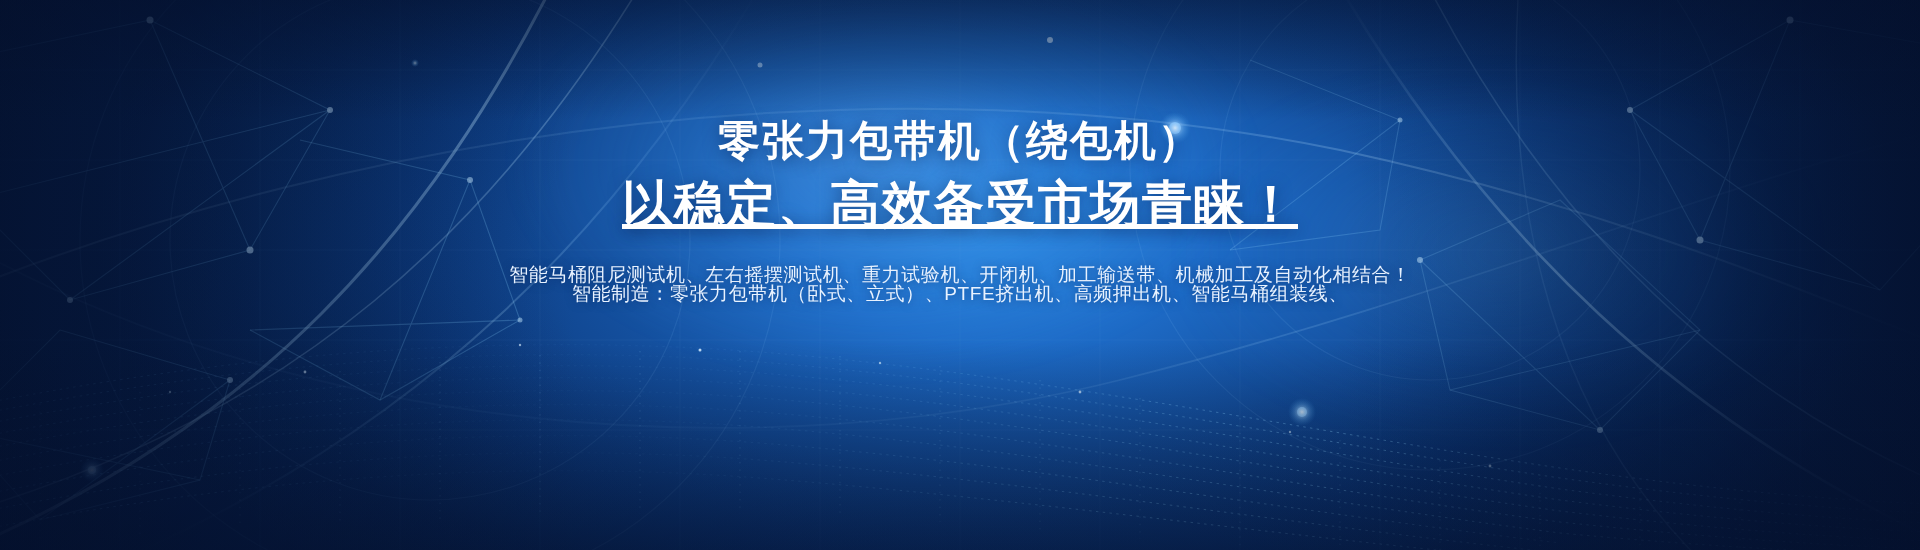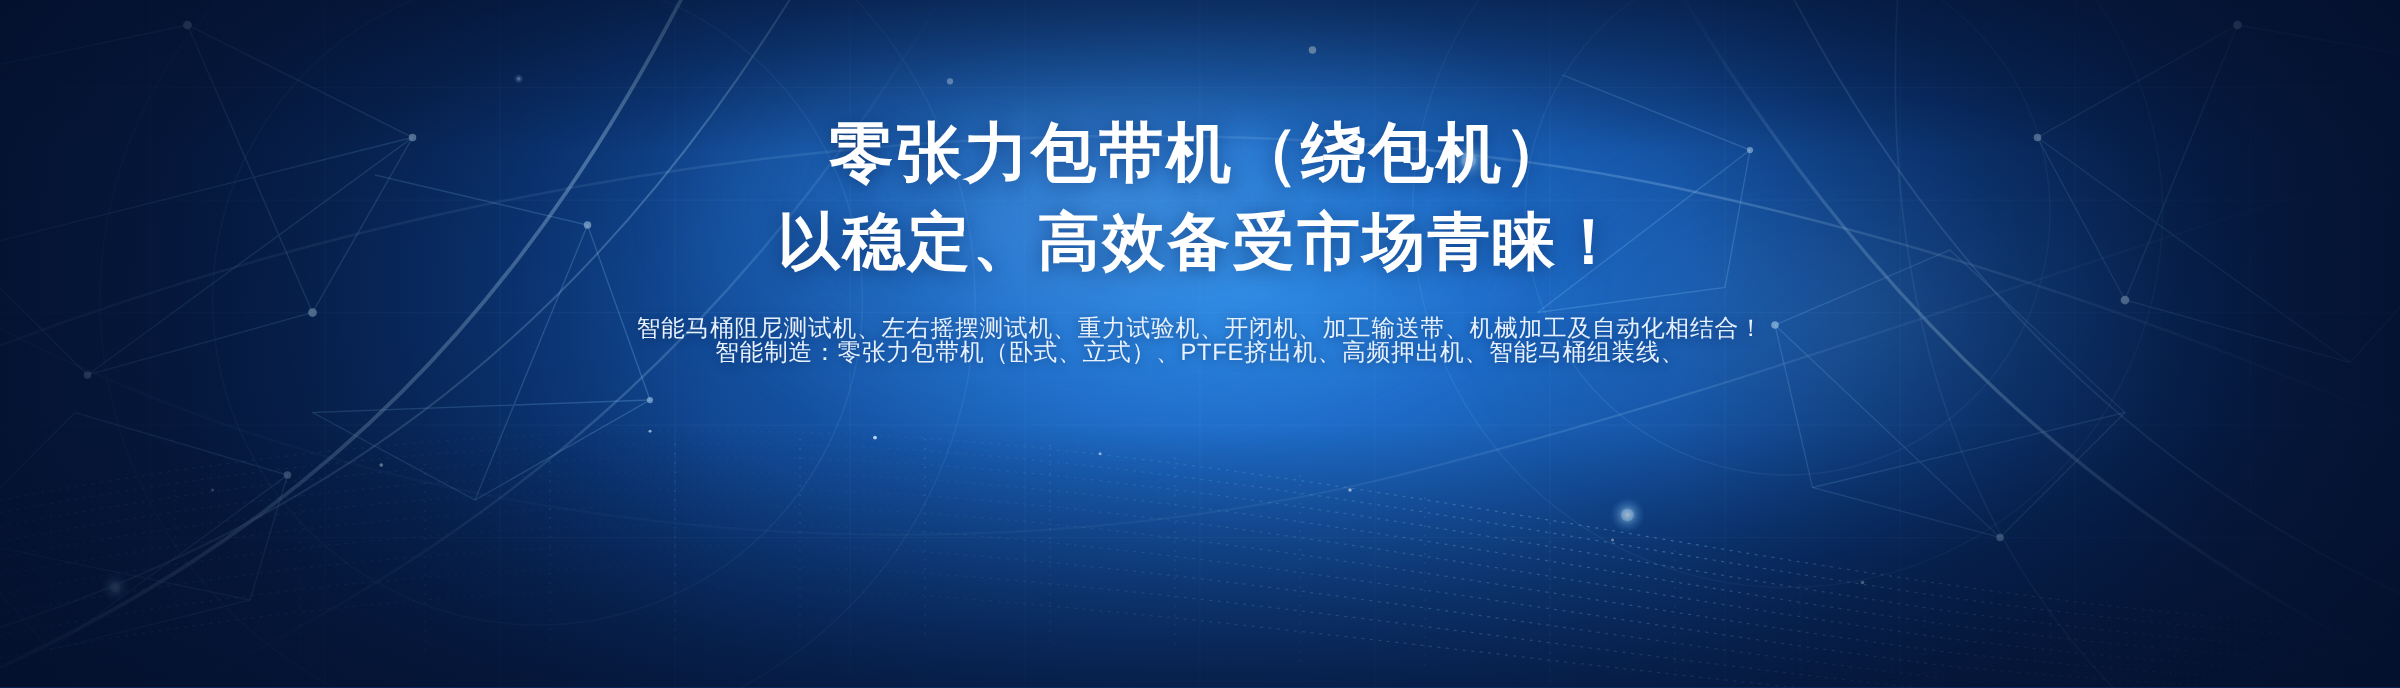--- a/index.html
+++ b/index.html
@@ -61,36 +61,37 @@
   }
 
   
   .content {
     position: absolute;
     left: 0; right: 0; top: 0;
     text-align: center;
     z-index: 20;
   }
   .title-line1 {
-    margin-top: 92px;
+    margin-top: 115px;
     color: #ffffff;
-    font-size: 52px;
+    font-size: 42px;
     font-weight: bold;
     letter-spacing: 2px;
     line-height: 1.22;
     text-shadow: 0 2px 16px rgba(6,30,80,.55);
   }
   .title-line2 {
     margin-top: 8px;
     color: #ffffff;
     font-size: 50px;
     font-weight: bold;
     letter-spacing: 2px;
     line-height: 1.22;
     text-shadow: 0 2px 16px rgba(6,30,80,.55);
+    text-decoration: underline;
   }
   .sub-wrap {
     margin-top: 30px;
   }
   .subtitle {
     color: #e8f2ff;
     font-size: 19px;
     font-weight: normal;
     letter-spacing: .6px;
     line-height: 1.0;

